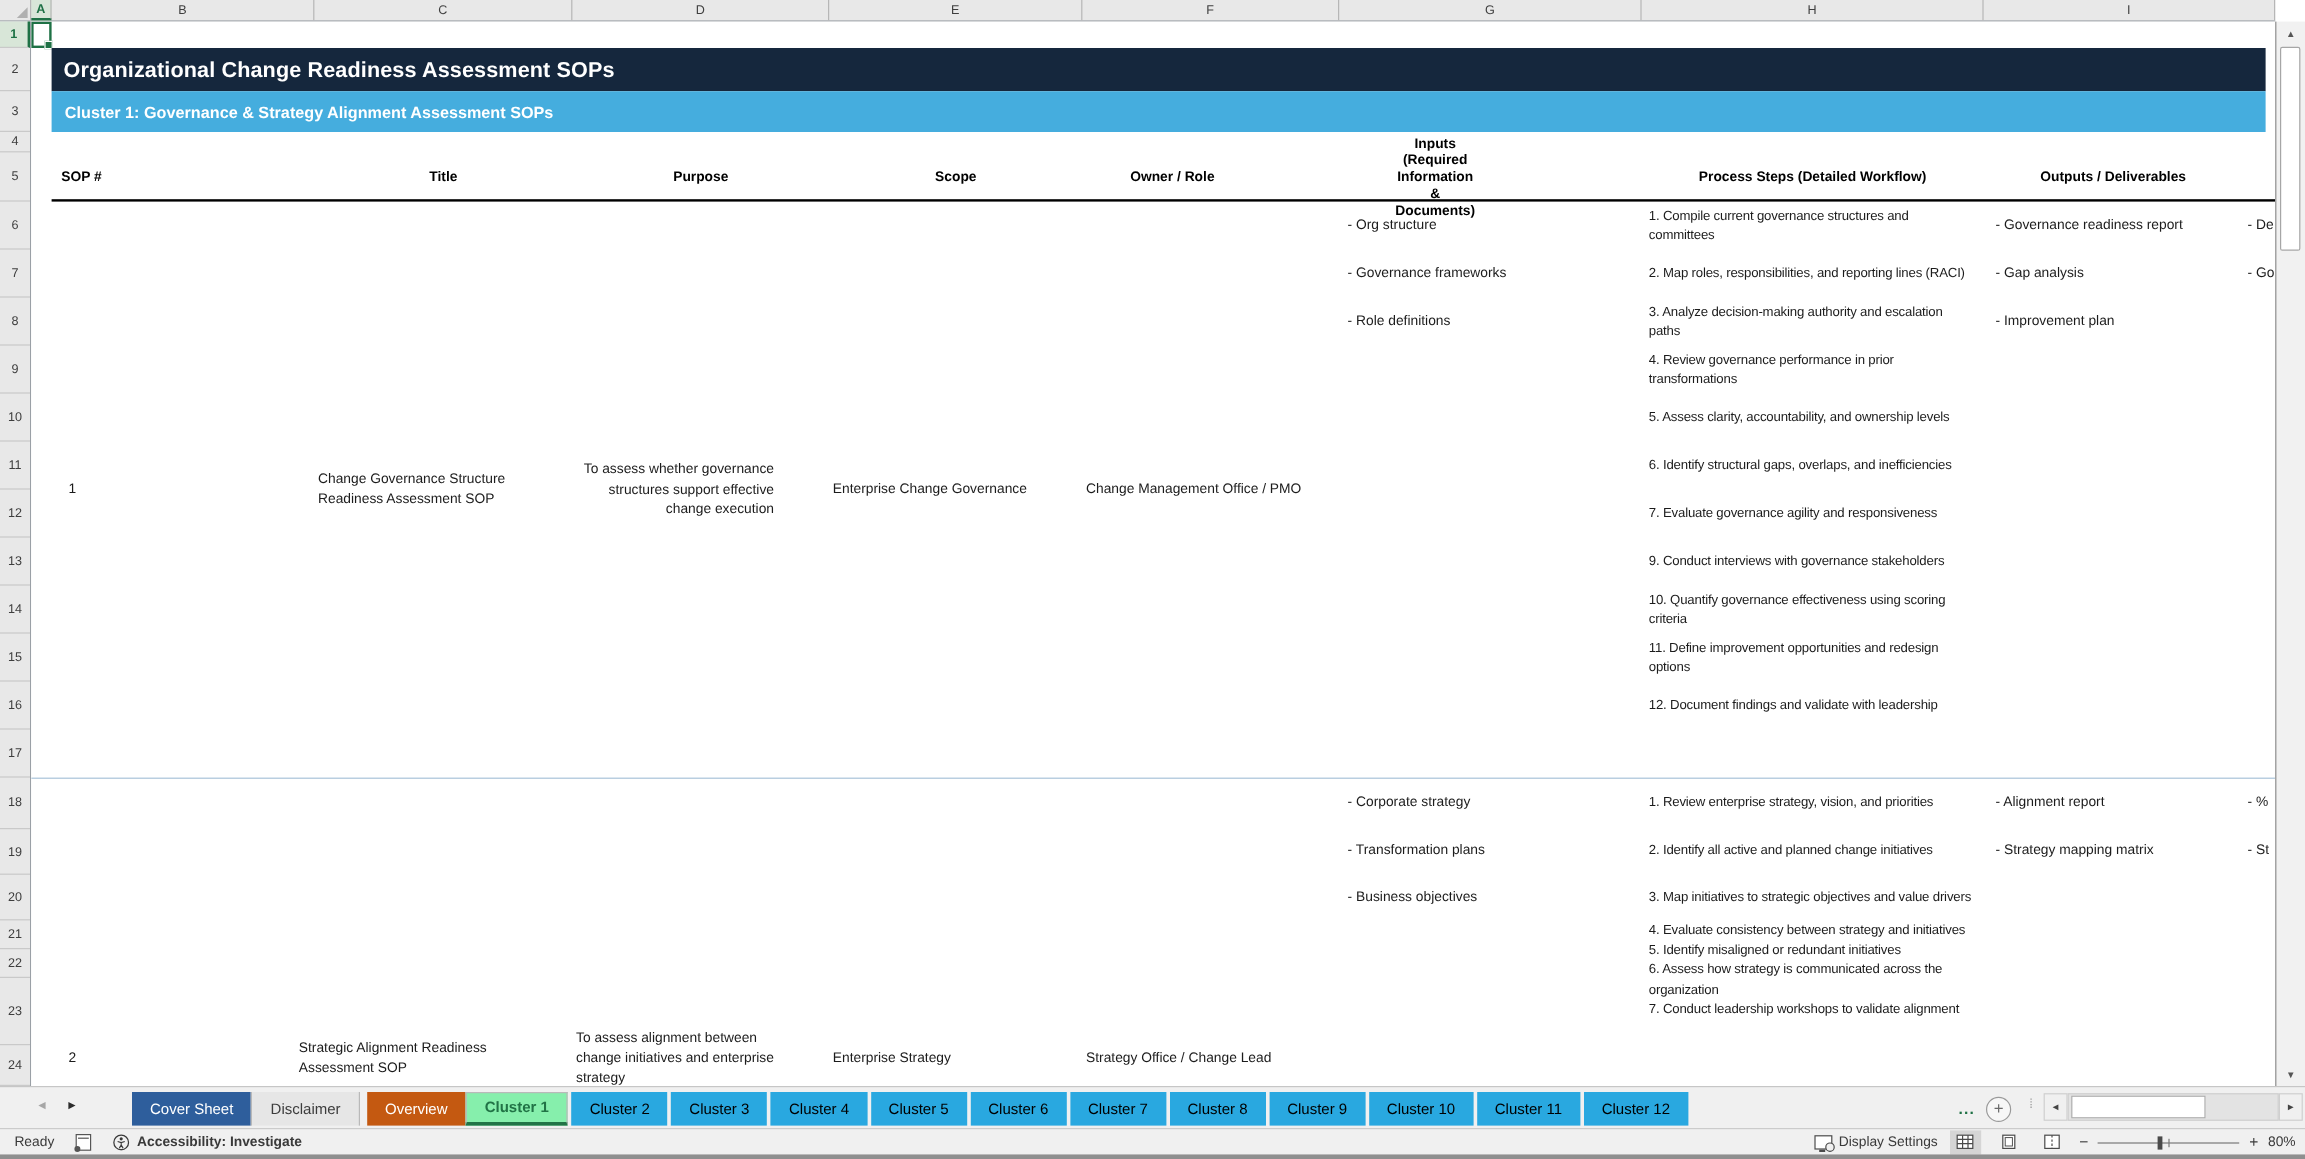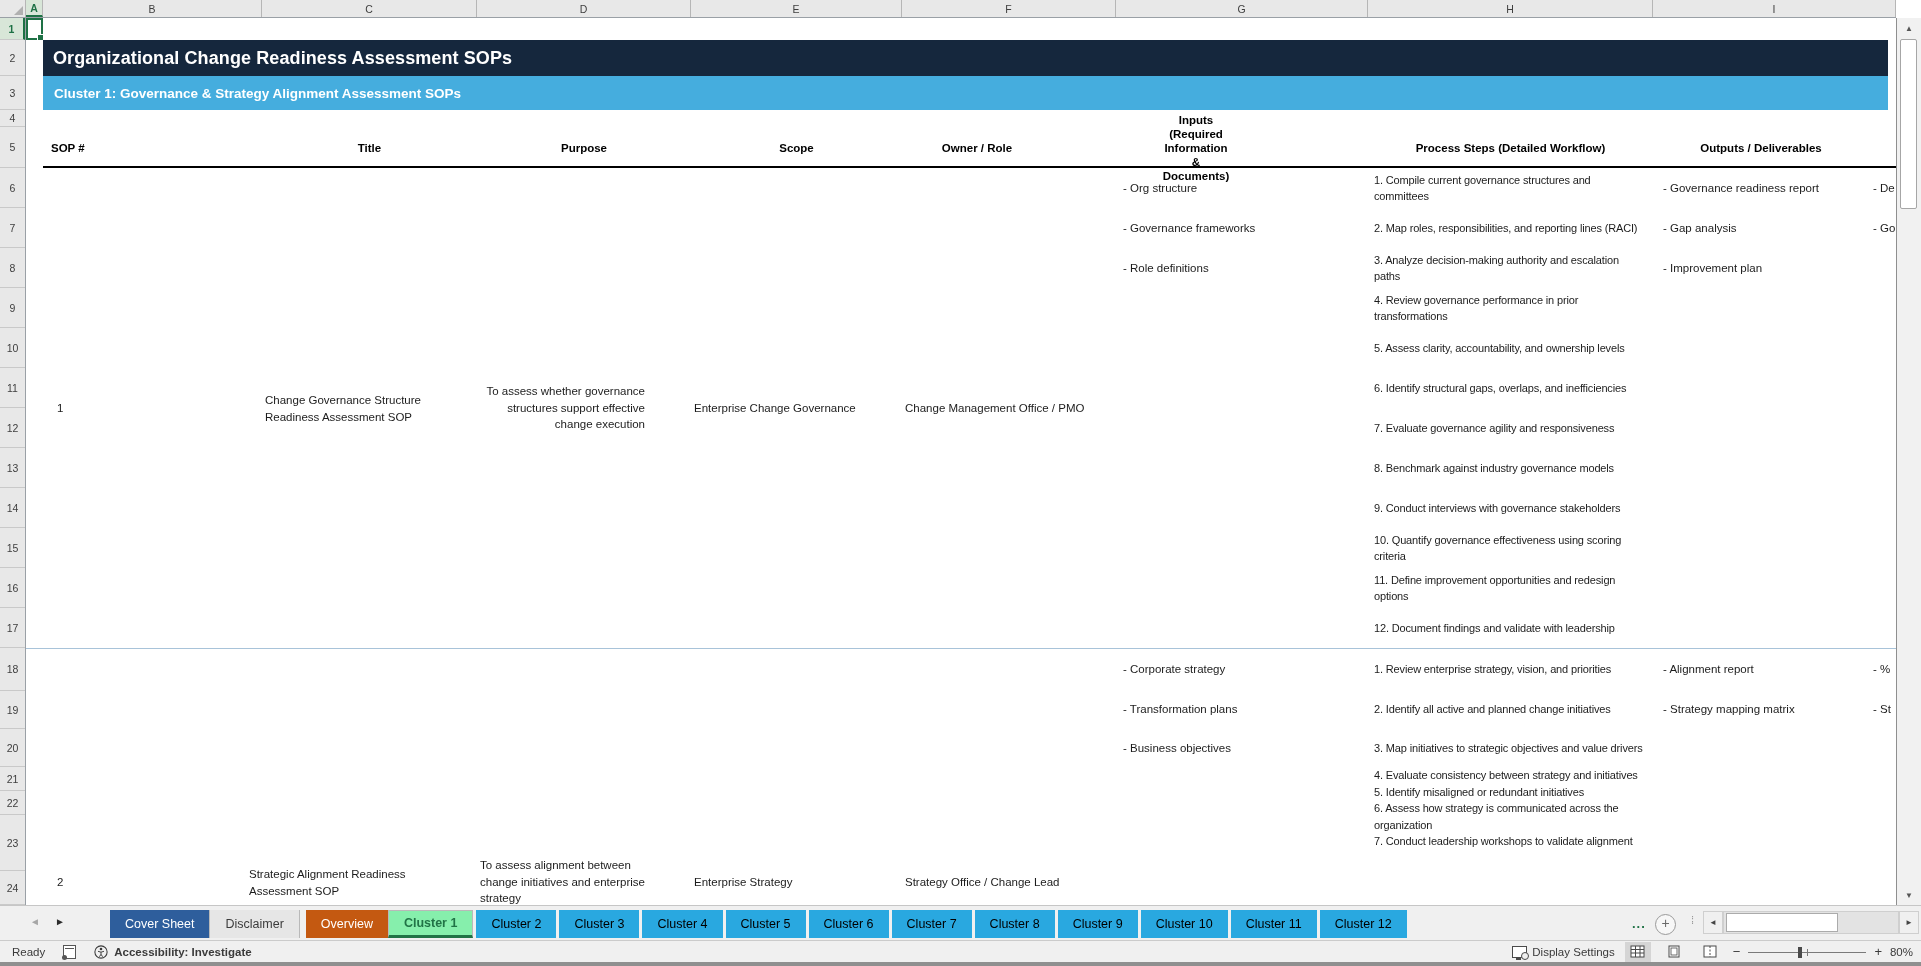--- a/index.html
+++ b/index.html
@@ -181,21 +181,20 @@
             <div class="item" style="min-height: 40px; padding-left: 7px;">- Role definitions</div>
           </div>
           <div class="list steps" style="left: 1342px; width: 278px;">
             <div class="item" style="min-height: 40px; padding-left: 6px;">1. Compile current governance structures and committees</div>
             <div class="item" style="min-height: 40px; padding-left: 6px;">2. Map roles, responsibilities, and reporting lines (RACI)</div>
             <div class="item" style="min-height: 40px; padding-left: 6px;">3. Analyze decision-making authority and escalation paths</div>
             <div class="item" style="min-height: 40px; padding-left: 6px;">4. Review governance performance in prior transformations</div>
             <div class="item" style="min-height: 40px; padding-left: 6px;">5. Assess clarity, accountability, and ownership levels</div>
             <div class="item" style="min-height: 40px; padding-left: 6px;">6. Identify structural gaps, overlaps, and inefficiencies</div>
             <div class="item" style="min-height: 40px; padding-left: 6px;">7. Evaluate governance agility and responsiveness</div>
-            <div class="item" style="min-height: 40px; padding-left: 6px;">8. Benchmark against industry governance models</div>
             <div class="item" style="min-height: 40px; padding-left: 6px;">9. Conduct interviews with governance stakeholders</div>
             <div class="item" style="min-height: 40px; padding-left: 6px;">10. Quantify governance effectiveness using scoring criteria</div>
             <div class="item" style="min-height: 40px; padding-left: 6px;">11. Define improvement opportunities and redesign options</div>
             <div class="item" style="min-height: 40px; padding-left: 6px;">12. Document findings and validate with leadership</div>
           </div>
           <div class="list " style="left: 1627px; width: 216px;">
             <div class="item" style="min-height: 40px; padding-left: 10px;">- Governance readiness report</div>
             <div class="item" style="min-height: 40px; padding-left: 10px;">- Gap analysis</div>
             <div class="item" style="min-height: 40px; padding-left: 10px;">- Improvement plan</div>
           </div>

